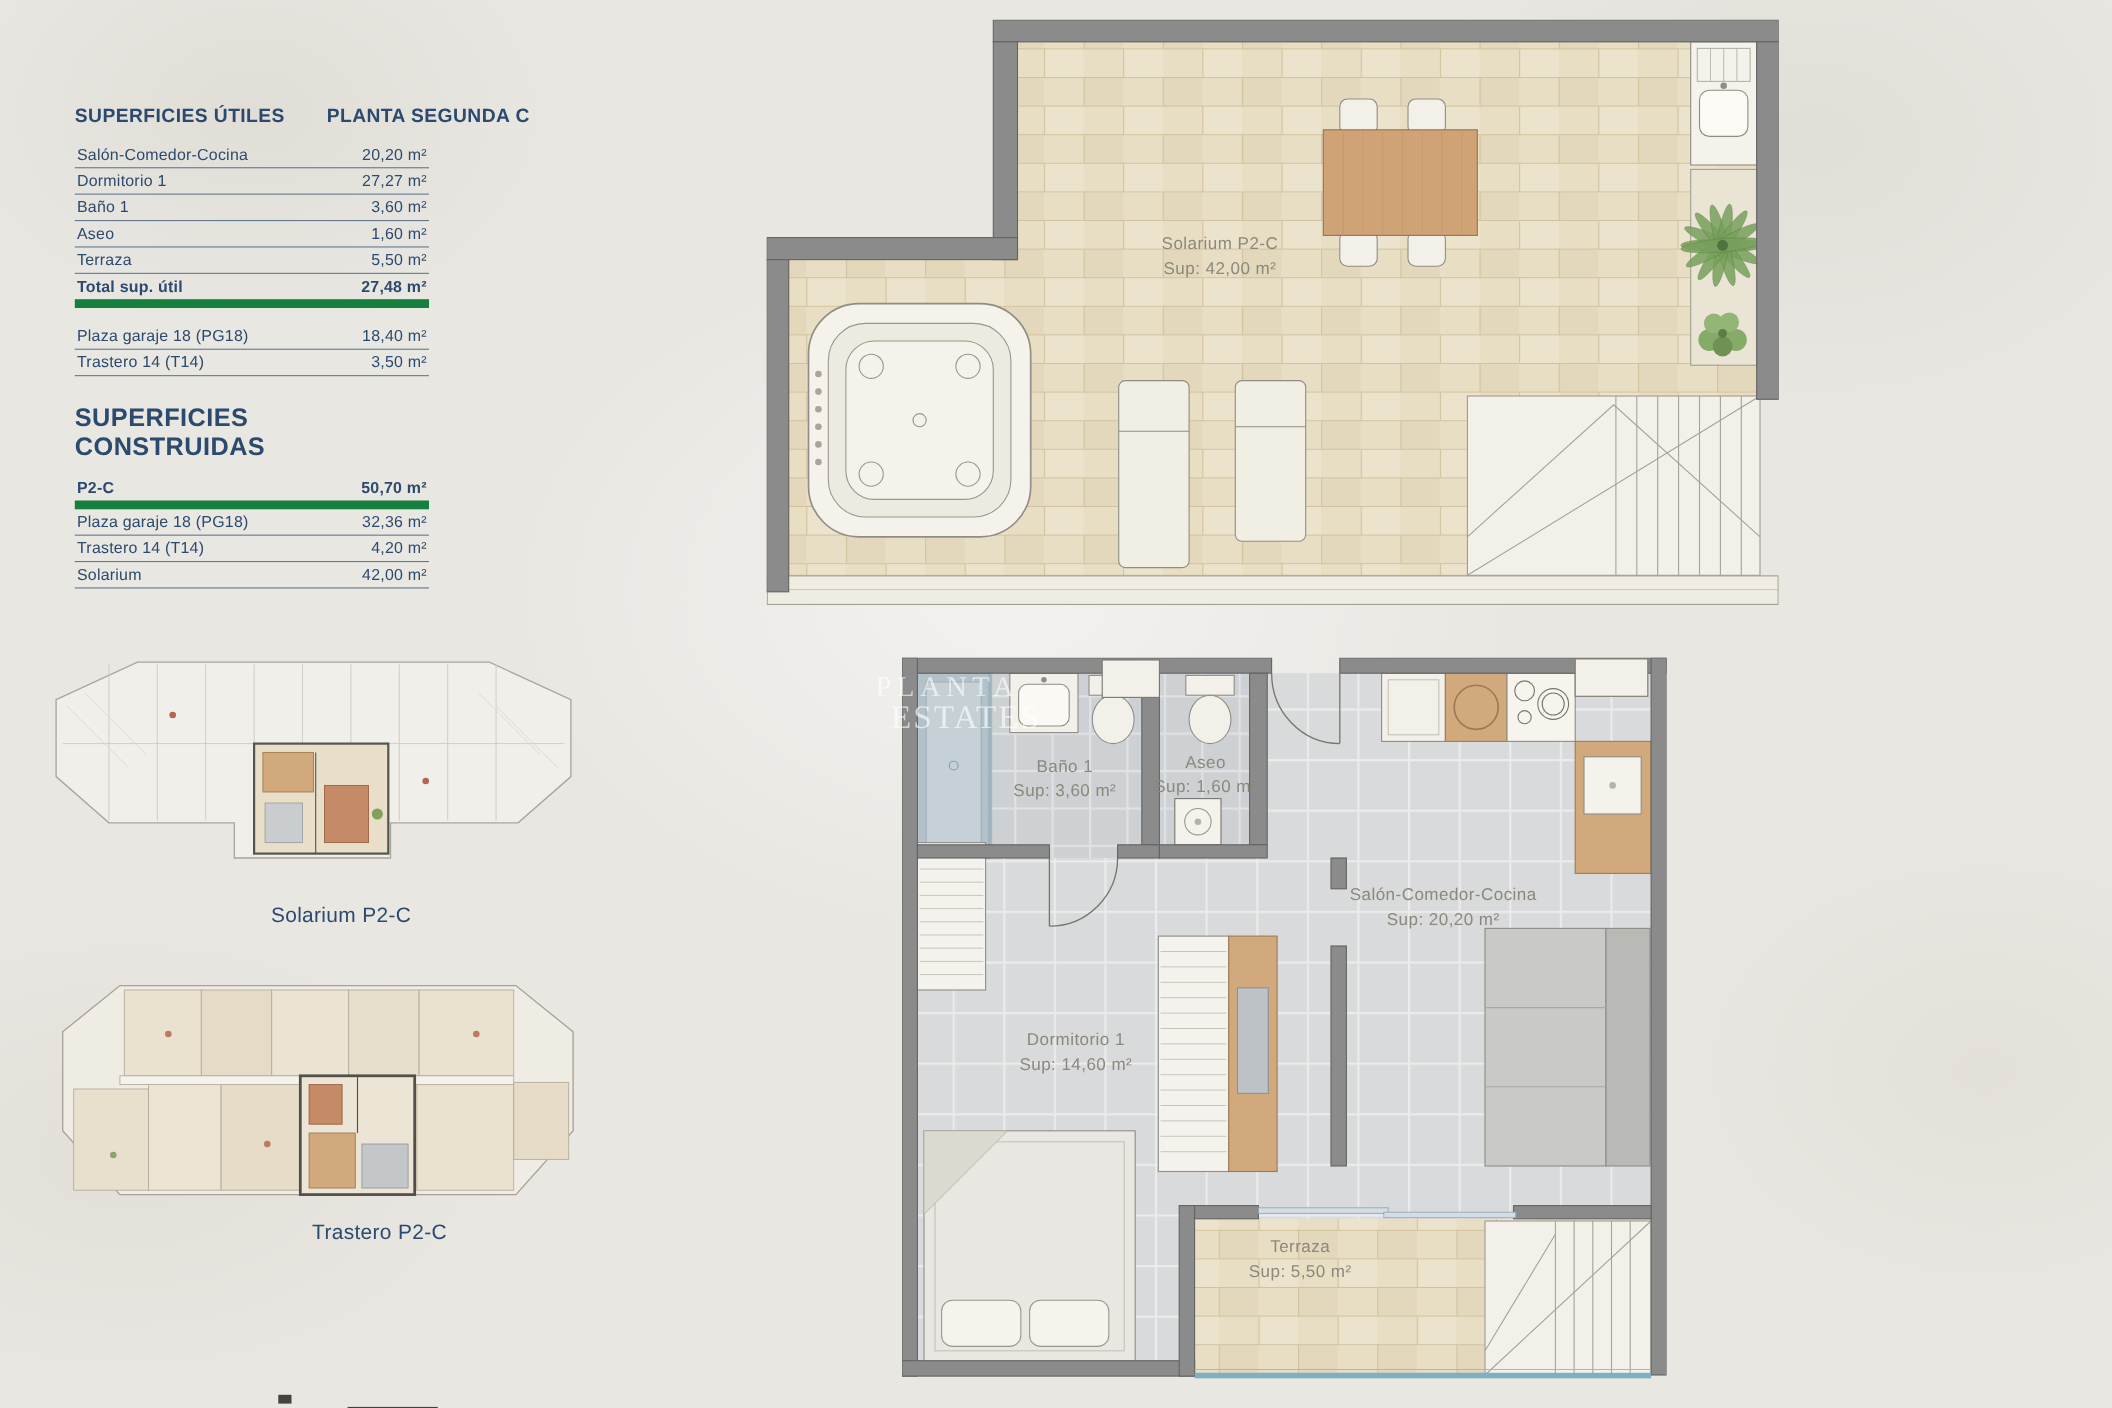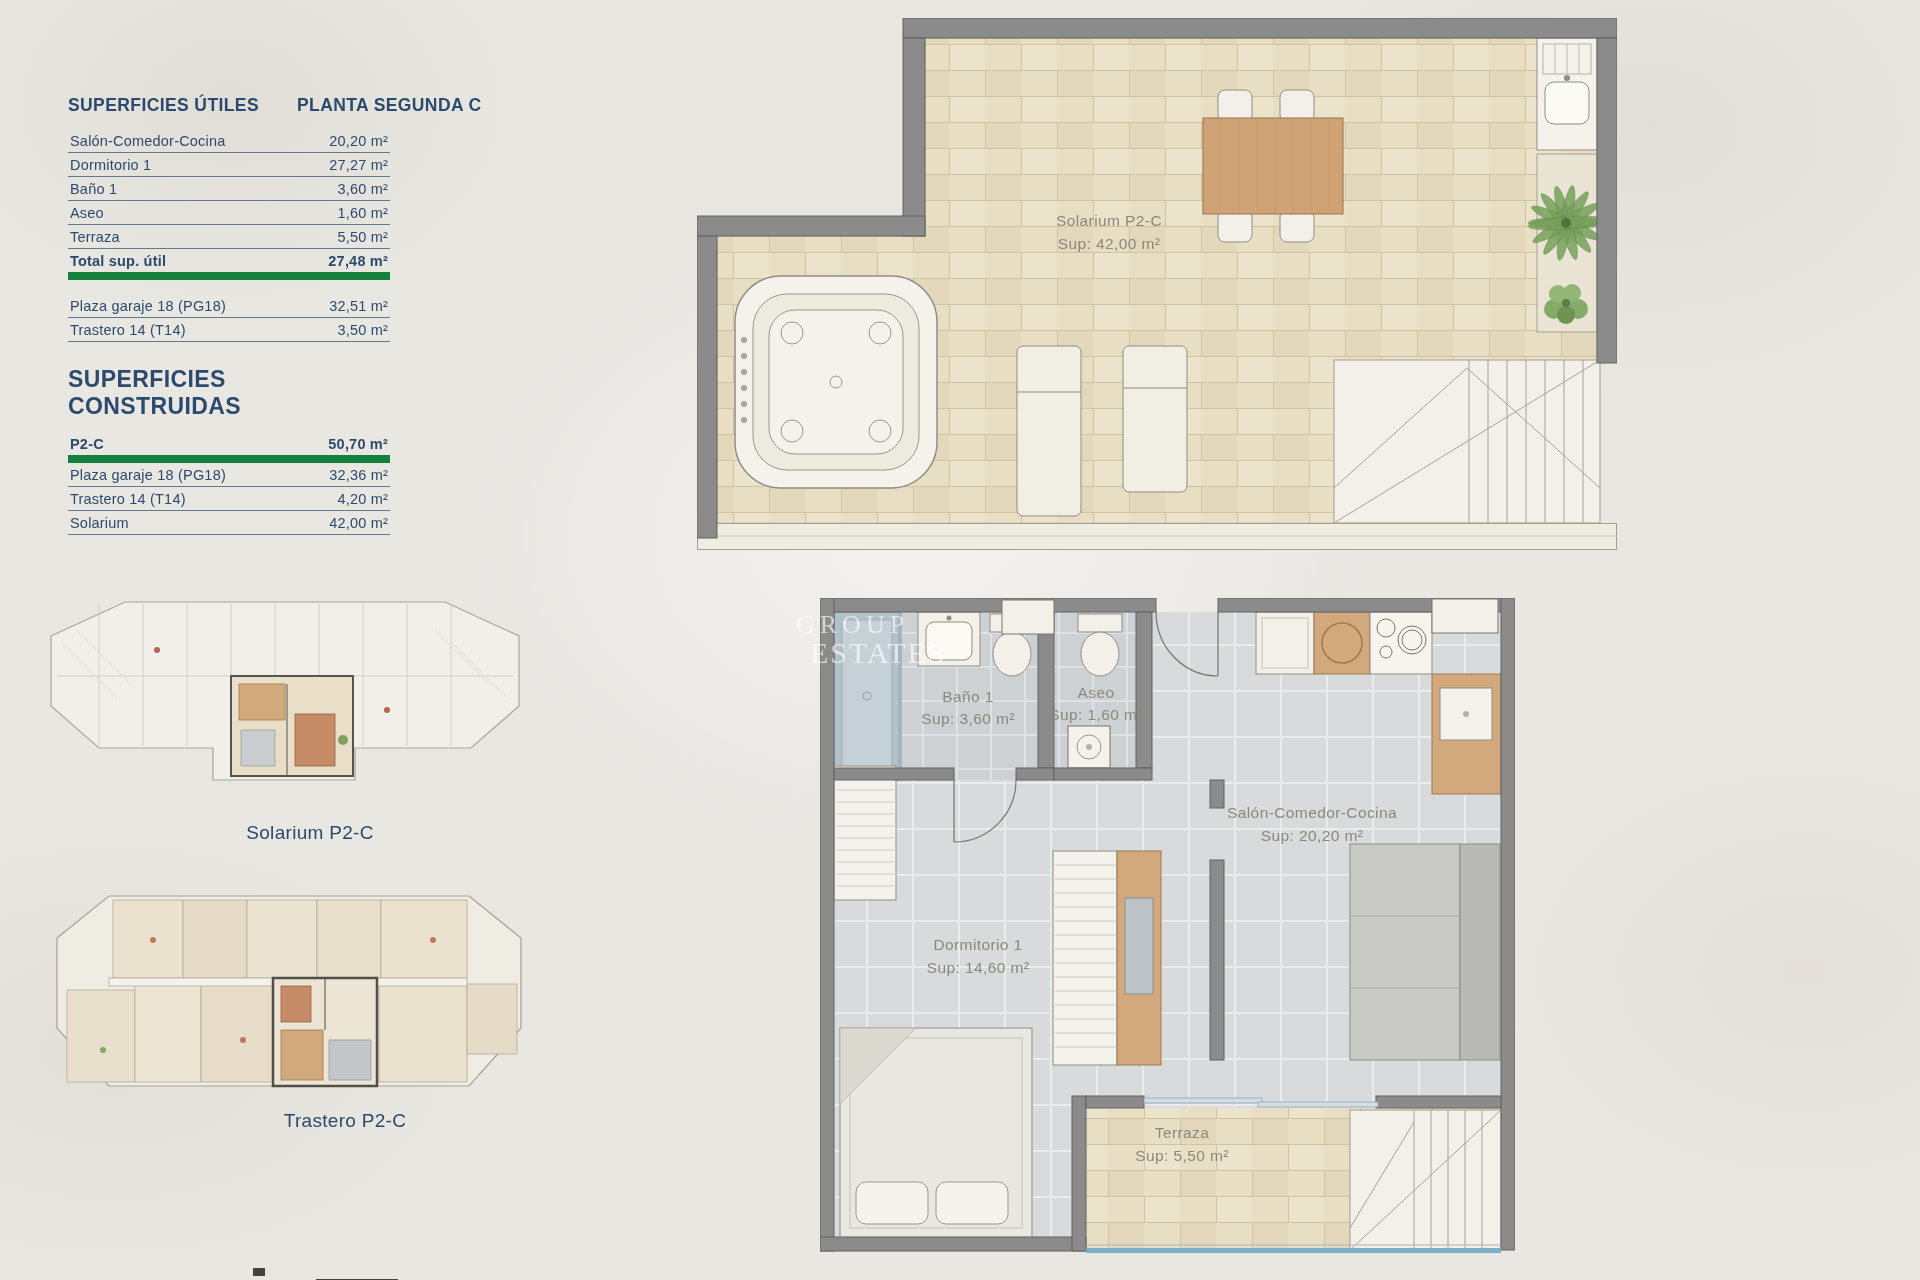--- a/index.html
+++ b/index.html
@@ -80,21 +80,21 @@
     <span>5,50 m²</span>
   </div>
   <div class="trow total">
     <span>Total sup. útil</span>
     <span>27,48 m²</span>
   </div>
 
   <div class="tgroup-extras">
     <div class="trow">
       <span>Plaza garaje 18 (PG18)</span>
-      <span>32,51 m²</span>
+      <span>18,40 m²</span>
     </div>
     <div class="trow">
       <span>Trastero 14 (T14)</span>
       <span>3,50 m²</span>
     </div>
   </div>
 
   <div class="theading">SUPERFICIES CONSTRUIDAS</div>
 
   <div class="trow strong">
@@ -402,19 +402,19 @@
   <text class="plan-label" x="492" y="220" text-anchor="middle">Salón-Comedor-Cocina</text>
   <text class="plan-label" x="492" y="243" text-anchor="middle">Sup: 20,20 m²</text>
   <text class="plan-label" x="158" y="352" text-anchor="middle">Dormitorio 1</text>
   <text class="plan-label" x="158" y="375" text-anchor="middle">Sup: 14,60 m²</text>
   <text class="plan-label" x="362" y="540" text-anchor="middle">Terraza</text>
   <text class="plan-label" x="362" y="563" text-anchor="middle">Sup: 5,50 m²</text>
 </svg>
 
 <div class="watermark">
   <span class="wm-col">
-    <span class="wm-sm1">GROUP</span>
+    <span class="wm-sm1">PLANTA</span>
     <span class="wm-sm2">ESTATES</span>
   </span>
 </div>
 
 <div class="edge-art1"></div>
 <div class="edge-art2"></div>
 
 </body></html>

